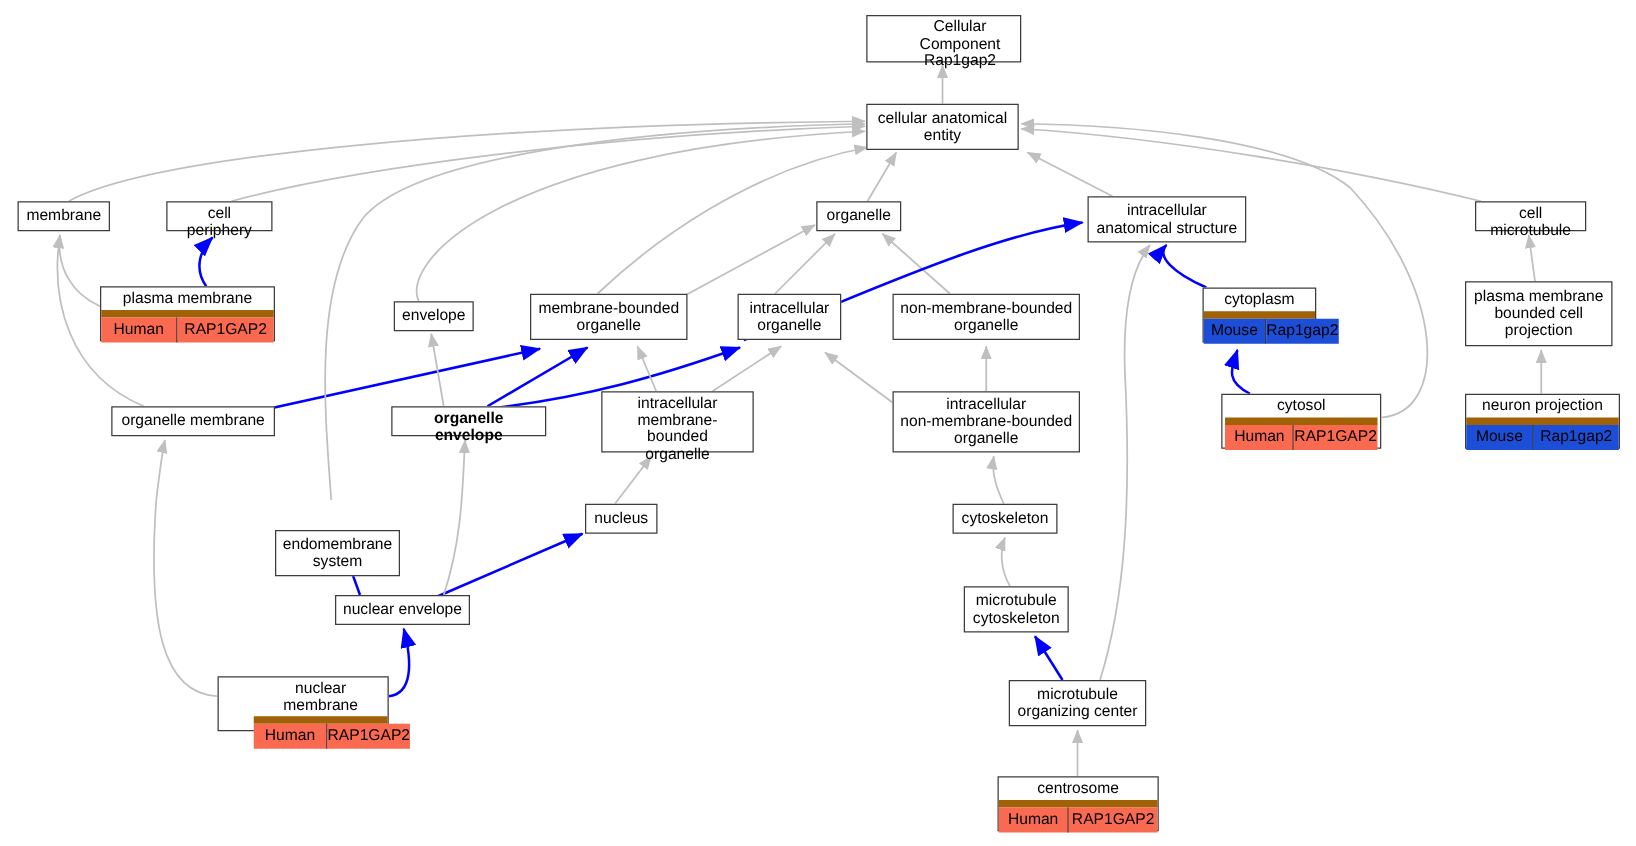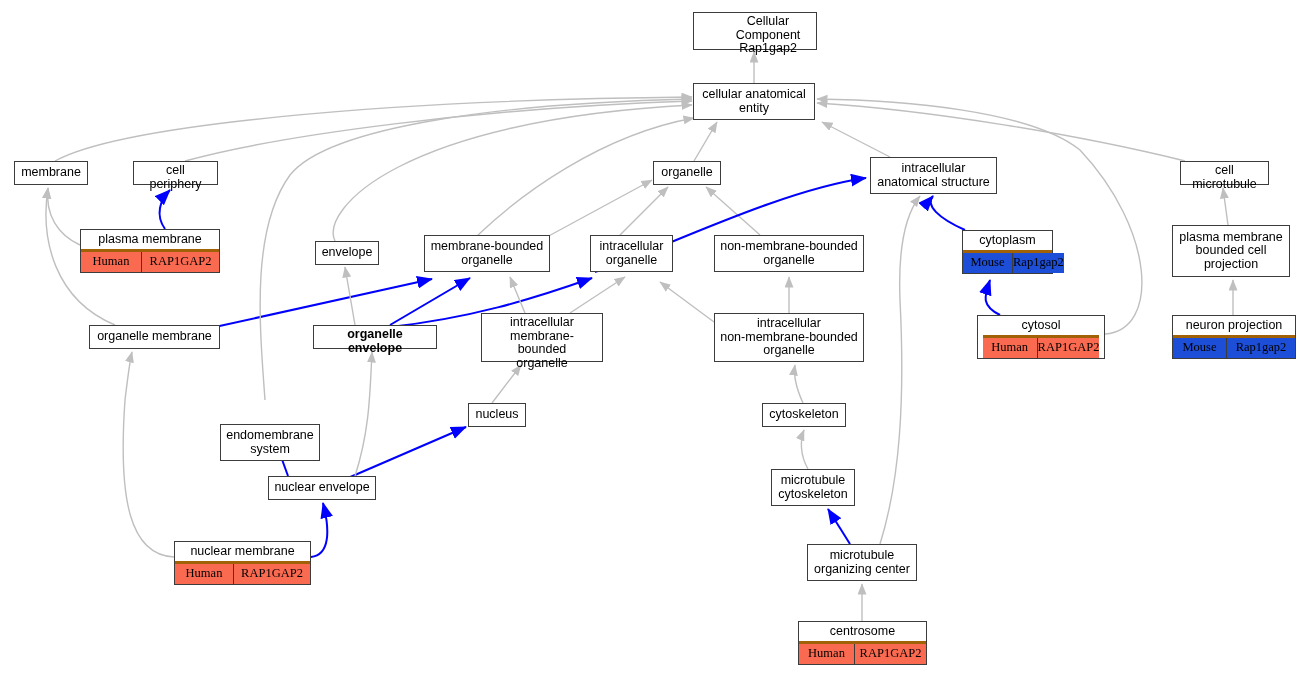--- a/index.html
+++ b/index.html
@@ -40,24 +40,23 @@
     flex: 1 1 auto;
     display: flex;
     align-items: center;
     justify-content: center;
     text-align: center;
     padding: 2px 5px;
     white-space: pre-line;
   }
   .node .annot {
     display: flex;
-    border-top: 3px solid #a16207;
+    border-top: 6px solid #a16207;
     height: 20px;
     flex: 0 0 20px;
-    font-family: Liberation Serif, serif;
   }
   .node .annot .cell {
     display: flex;
     align-items: center;
     justify-content: center;
     font-size: 12.5px;
     box-sizing: border-box;
   }
   .node .annot .cell.left {
     border-right: 1px solid #3c3c3c;
@@ -222,21 +221,21 @@
       <div class="node" style="left: 762px; top: 403px; width: 84px; height: 24px;">
         <div class="title">cytoskeleton</div>
       </div>
       <div class="node" style="left: 268px; top: 476px; width: 108px; height: 24px;">
         <div class="title">nuclear envelope</div>
       </div>
       <div class="node" style="left: 771px; top: 469px; width: 84px; height: 37px;">
         <div class="title">microtubule
 cytoskeleton</div>
       </div>
-      <div class="node" style="left: 174px; top: 541px; width: 137px; height: 44px;">
+      <div class="node" style="left: 174px; top: 541px; width: 137px; height: 44px; padding-left: 28px;">
         <div class="title">nuclear membrane</div>
         <div class="annot human">
           <div class="cell left" style="flex: 0 0 59px;">Human</div>
           <div class="cell right" style="flex: 1 1 auto;">RAP1GAP2</div>
         </div>
       </div>
       <div class="node" style="left: 807px; top: 544px; width: 110px; height: 37px;">
         <div class="title">microtubule
 organizing center</div>
       </div>

